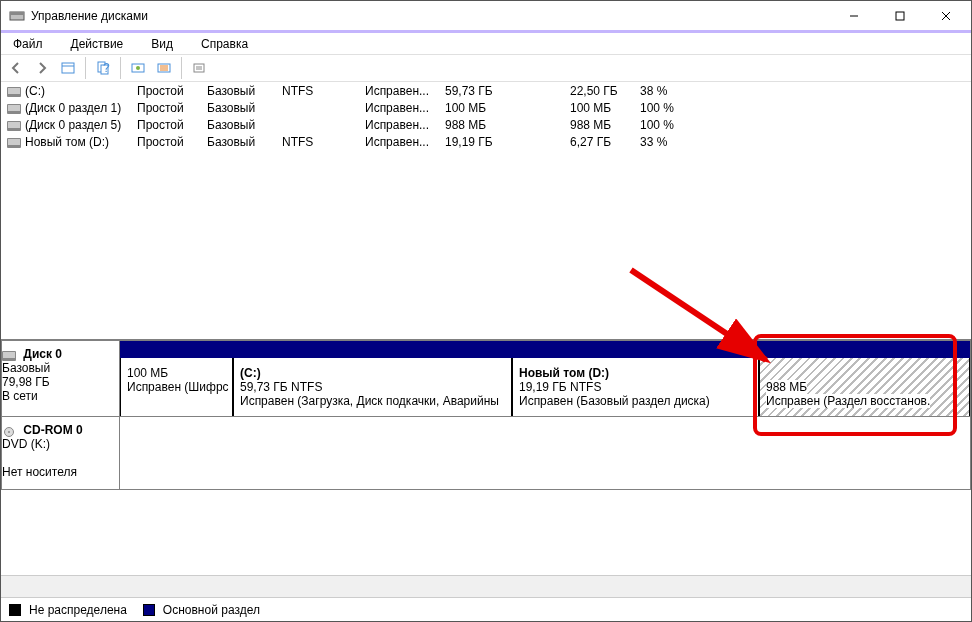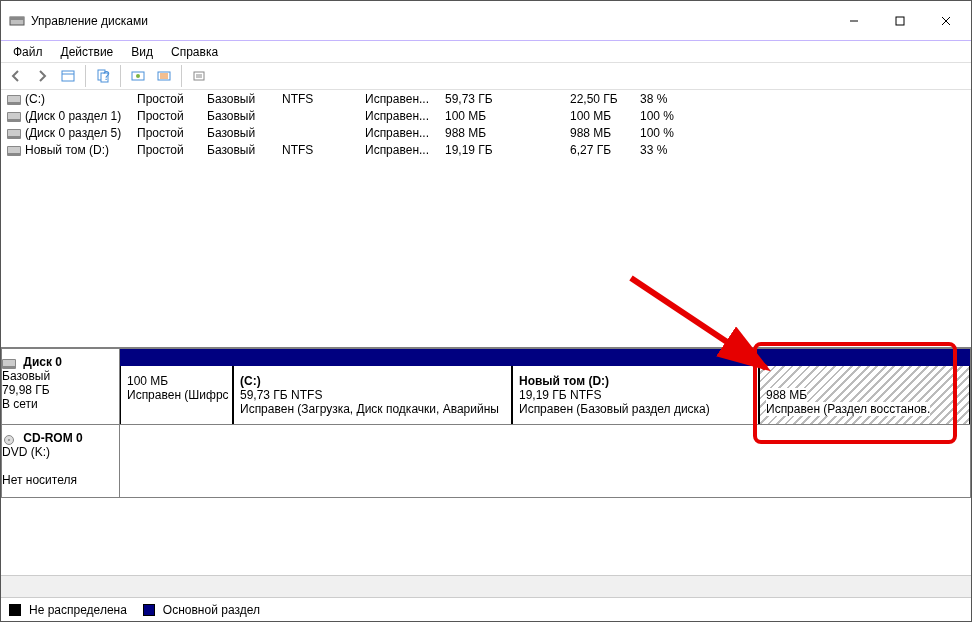--- a/index.html
+++ b/index.html
@@ -1,22 +1,22 @@
 <!DOCTYPE html>
 <html><head>
 <meta charset="utf-8">
 <style>
 *{box-sizing:border-box;margin:0;padding:0;font-family:'Segoe UI',Tahoma,sans-serif;font-size:12px;color:#000}
 body{background:#fff;width:972px;height:622px;overflow:hidden;border:1px solid #555;position:relative}
-.titlebar{height:40px;display:flex;align-items:center;padding:0 2px;border-bottom:1px solid #c4b5fd}
+.titlebar{height:32px;display:flex;align-items:center;padding:0 2px;border-bottom:3px solid #c4b5fd}
 .titlebar .icon{width:16px;height:16px;margin:0 6px;display:inline-block}
 .titlebar .title{flex:1;font-size:12px}
 .winbtns{display:flex}
 .winbtn{width:46px;height:29px;display:flex;align-items:center;justify-content:center;font-size:13px}
-.menubar{height:21px;display:flex;align-items:center;padding:0 4px;gap:2px}
+.menubar{height:21px;display:flex;align-items:center;padding:0 4px;gap:12px}
 .menuitem{padding:2px 8px}
 .toolbar{height:28px;border-top:1px solid #e0e0e0;border-bottom:1px solid #e0e0e0;display:flex;align-items:center;padding:0 4px;gap:4px}
 .tb{width:22px;height:22px;display:flex;align-items:center;justify-content:center;border:1px solid transparent}
 .tb svg,.titlebar .icon svg{width:16px;height:16px}
 .tsep{width:1px;height:22px;background:#ccc;margin:0 2px}
 .table-head{height:23px;display:flex;border-bottom:1px solid #d0d0d0;border-top:1px solid #e8e8e8}
 .th{border-right:1px solid #d0d0d0;padding:3px 6px;overflow:hidden;white-space:nowrap;text-overflow:ellipsis;background:#fff}
 .rows{background:#fff}
 .row{height:17px;display:flex;align-items:center}
 .cell{padding:0 6px;overflow:hidden;white-space:nowrap}

